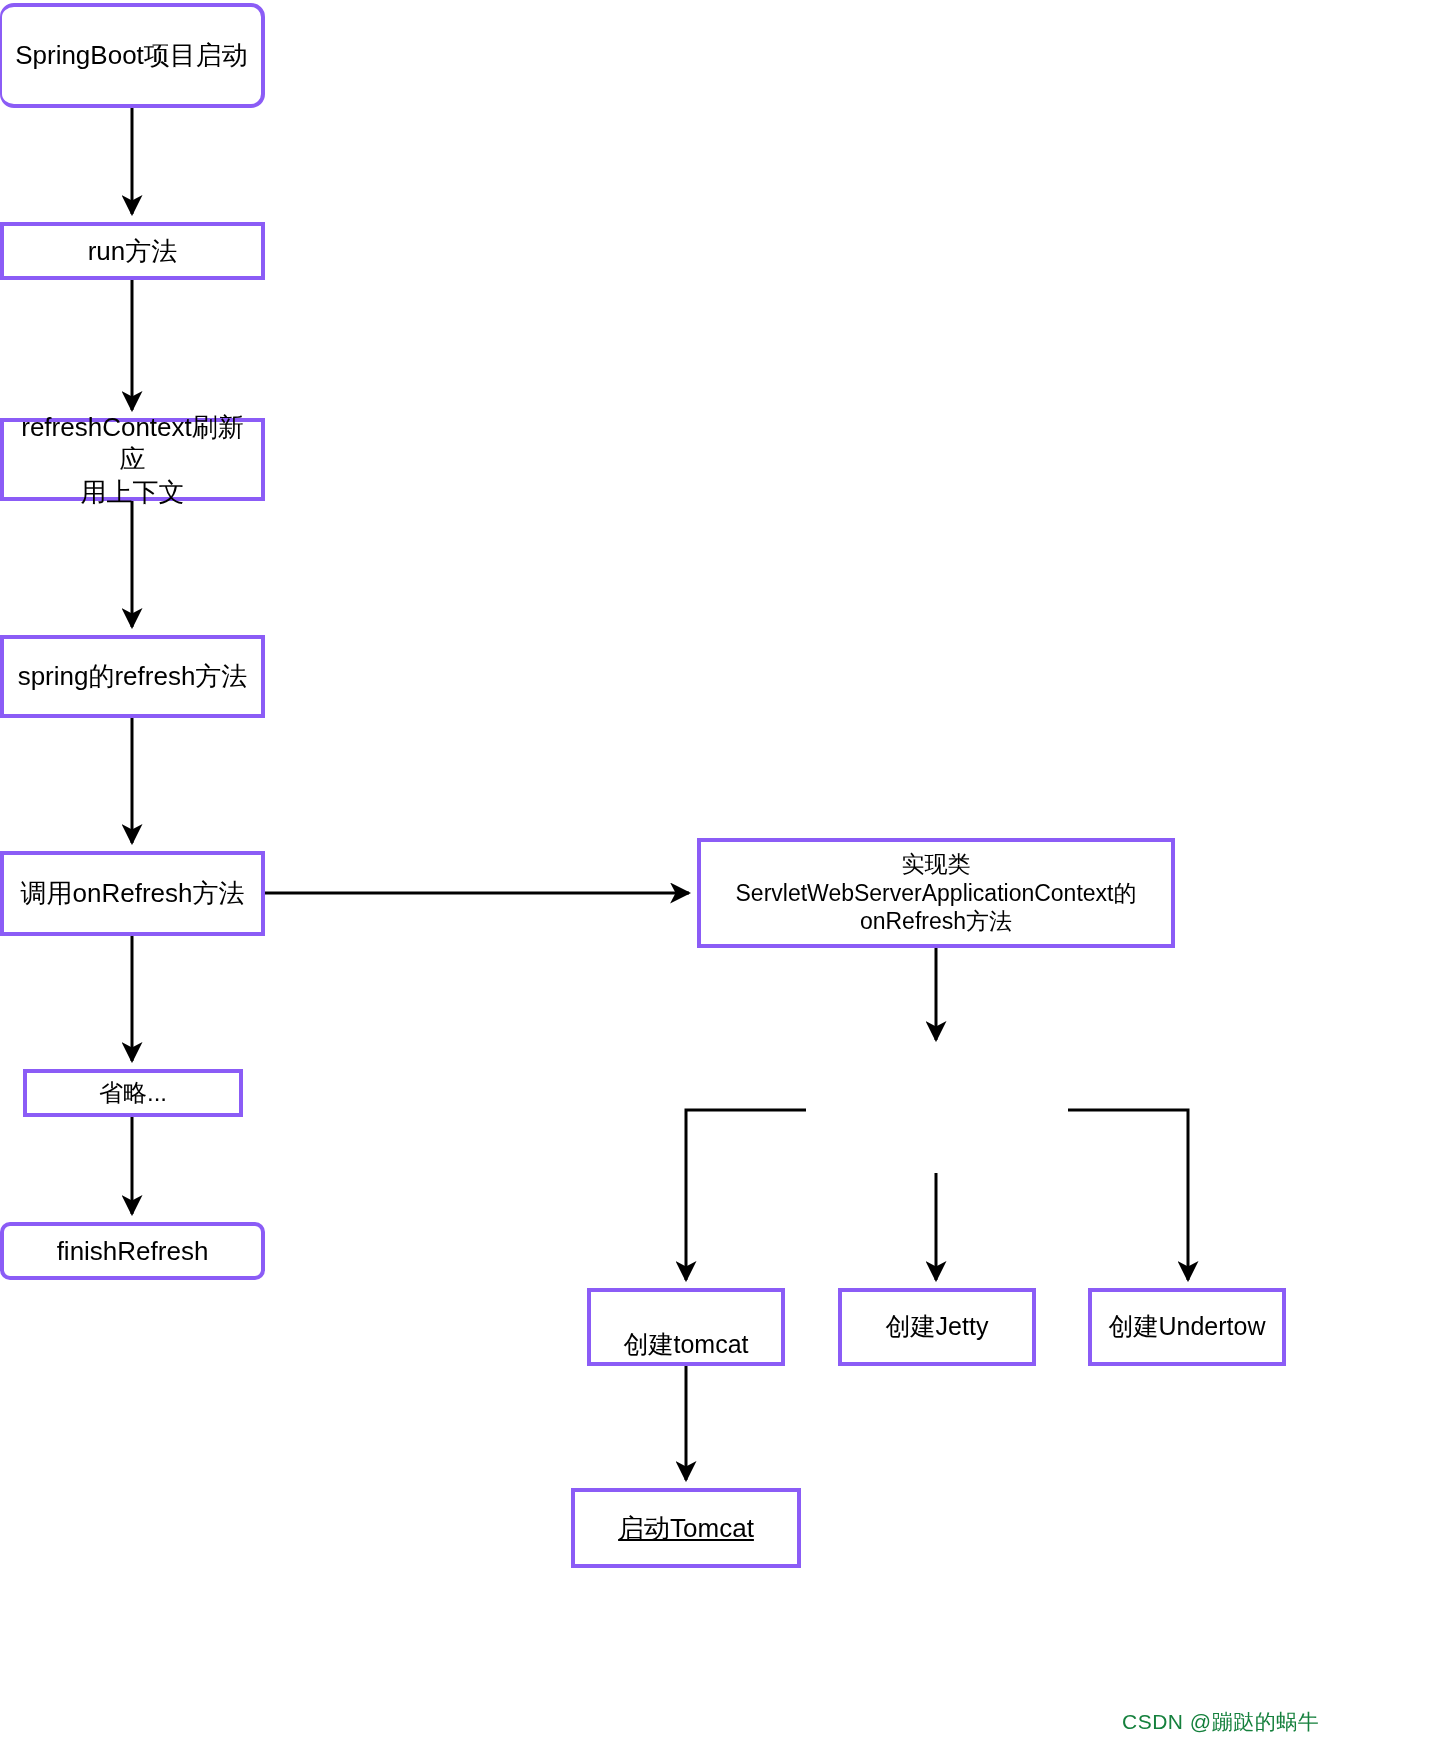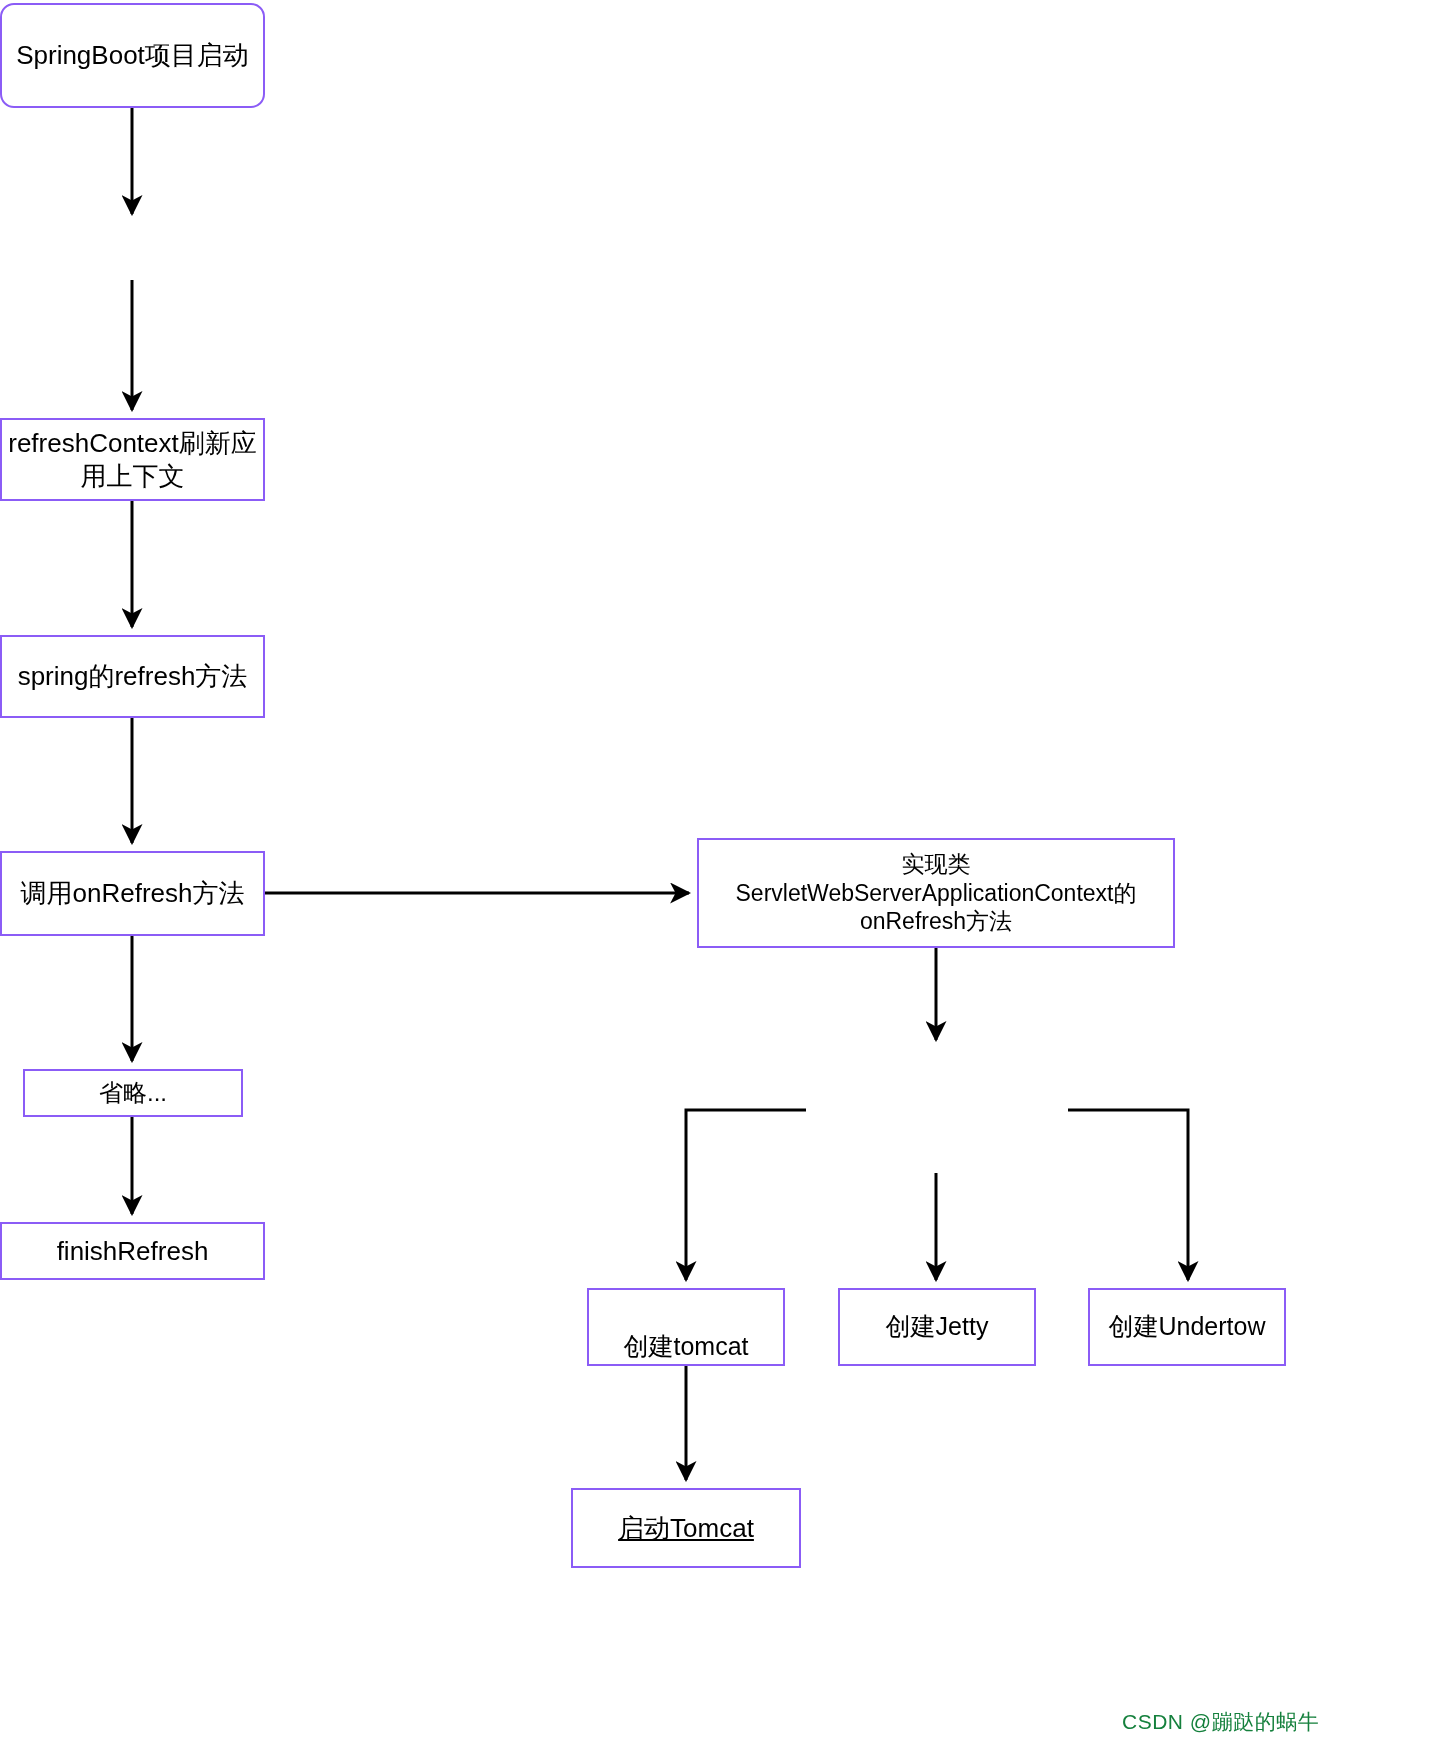--- a/index.html
+++ b/index.html
@@ -11,21 +11,21 @@
     position: relative;
     width: 1440px;
     height: 1756px;
     background: #ffffff;
     font-family: "Liberation Sans", "DejaVu Sans", sans-serif;
     overflow: hidden;
   }
   .node {
     position: absolute;
     box-sizing: border-box;
-    border: 2px solid #8b5cf6;
+    border: 4px solid #8b5cf6;
     background: #ffffff;
     display: flex;
     align-items: center;
     justify-content: center;
     text-align: center;
     color: #000000;
     font-size: 26px;
     line-height: 1.25;
     padding: 2px 6px;
   }
@@ -88,39 +88,42 @@
       <path d="M 1068 1110 L 1188 1110 L 1188 1280" marker-end="url(#arrow)"></path>
 
       <path d="M 686 1366 L 686 1480" marker-end="url(#arrow)"></path>
     </g>
   </svg>
 
   <div class="node rounded" style="left:0px; top:3px; width:265px; height:105px; border-left-width:2px; font-size:26px;">
     <span class="label">SpringBoot项目启动</span>
   </div>
 
+  <div class="node" style="left:0px; top:222px; width:265px; height:58px; font-size:26px;">
+    <span class="label">run方法</span>
+  </div>
 
   <div class="node" style="left:0px; top:418px; width:265px; height:83px; font-size:26px;">
     <span class="label">refreshContext刷新应
 用上下文</span>
   </div>
 
   <div class="node" style="left:0px; top:851px; width:265px; height:85px; font-size:26px;">
     <span class="label">调用onRefresh方法</span>
   </div>
 
   <div class="node" style="left:0px; top:635px; width:265px; height:83px; font-size:26px;">
     <span class="label">spring的refresh方法</span>
   </div>
 
   <div class="node" style="left:23px; top:1069px; width:220px; height:48px; font-size:24px;">
     <span class="label">省略...</span>
   </div>
 
-  <div class="node" style="left:0px; top:1222px; width:265px; height:58px; font-size:26px;">
+  <div class="node" style="left:0px; top:1222px; width:265px; height:58px; font-size:26px;border-radius:10px;">
     <span class="label">finishRefresh</span>
   </div>
 
   <div class="node" style="left:697px; top:838px; width:478px; height:110px; font-size:23px;justify-content:center;">
     <span class="label">实现类
 ServletWebServerApplicationContext的
 onRefresh方法</span>
   </div>
 
 

